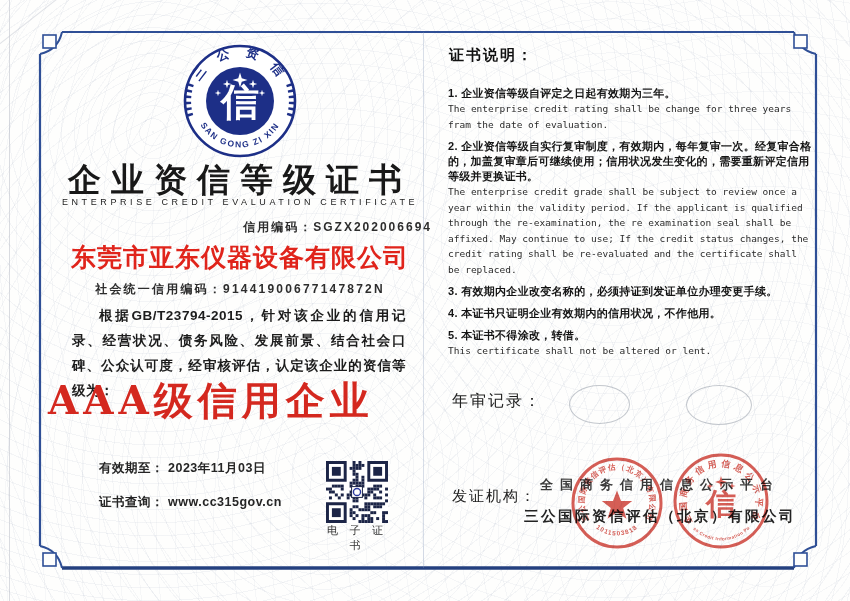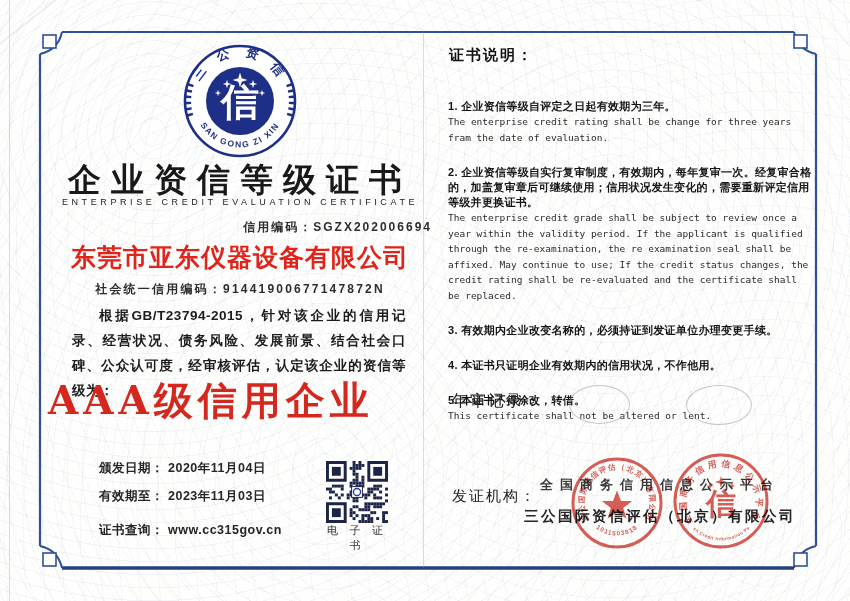--- a/index.html
+++ b/index.html
@@ -40,21 +40,21 @@
   .dates{left:99px;top:460px;font-weight:700;font-size:12.5px;color:#252525;}
   .dates .row{margin-bottom:11px;letter-spacing:0.5px;}
   .dates .row.query{margin-top:17px;}
   .dates .val{margin-left:4px;}
   .qr-wrap{left:326px;top:461px;width:62px;text-align:center;}
   .qr-caption{font-size:11px;letter-spacing:4px;color:#333;
     font-family:"DejaVu Serif","Liberation Serif",serif;}
   
   .notes-head{left:449px;top:46px;font-weight:700;font-size:15px;letter-spacing:2px;color:#111;}
   .notes{left:448px;top:79px;width:364px;}
-  .note-zh{font-weight:700;font-size:11px;line-height:15px;color:#151515;margin-top:20px;letter-spacing:0.3px;}
+  .note-zh{font-weight:700;font-size:11px;line-height:15px;color:#151515;margin-top:7px;letter-spacing:0.3px;}
   .note-en{font-family:"DejaVu Sans Mono","Liberation Mono",monospace;
     font-size:9.5px;line-height:15.5px;color:#2a2a2a;}
   .annual-label{left:452px;top:391px;font-size:16px;font-weight:500;letter-spacing:2px;color:#222;}
   .stamp-ellipse{border:1px solid rgba(150,156,168,0.55);border-radius:50%;}
   .ellipse-1{left:569px;top:385px;width:59px;height:37px;}
   .ellipse-2{left:686px;top:385px;width:64px;height:38px;}
   .issuer-label{left:452px;top:487px;font-size:15px;font-weight:500;letter-spacing:2px;color:#222;}
   .issuer-lines{left:505px;top:476px;width:310px;text-align:center;z-index:4;}
   .issuer-l1{font-weight:700;font-size:13px;letter-spacing:7px;color:#3a3a3a;white-space:nowrap;}
   .issuer-l2{margin-top:13px;font-weight:700;font-size:14.5px;letter-spacing:2.5px;color:#232323;white-space:nowrap;}
@@ -132,23 +132,20 @@
 
     <div class="abs uscc">
       <span>社会统一信用编码：</span><span>91441900677147872N</span>
     </div>
 
     <p class="abs body-par" style="margin:0">根据GB/T23794-2015，针对该企业的信用记录、经营状况、债务风险、发展前景、结合社会口碑、公众认可度，经审核评估，认定该企业的资信等级为：</p>
 
     <div class="abs rating">AAA级信用企业</div>
 
     <div class="abs dates">
-      <div class="row">
-        <span>颁发日期：</span><span class="val">2020年11月04日</span>
-      </div>
       <div class="row">
         <span>有效期至：</span><span class="val">2023年11月03日</span>
       </div>
       <div class="row query">
         <span>证书查询：</span><span class="val">www.cc315gov.cn</span>
       </div>
     </div>
 
     <div class="abs qr-wrap">
       <svg width="62" height="62" viewBox="0 0 63 63" style="margin:0 auto">

